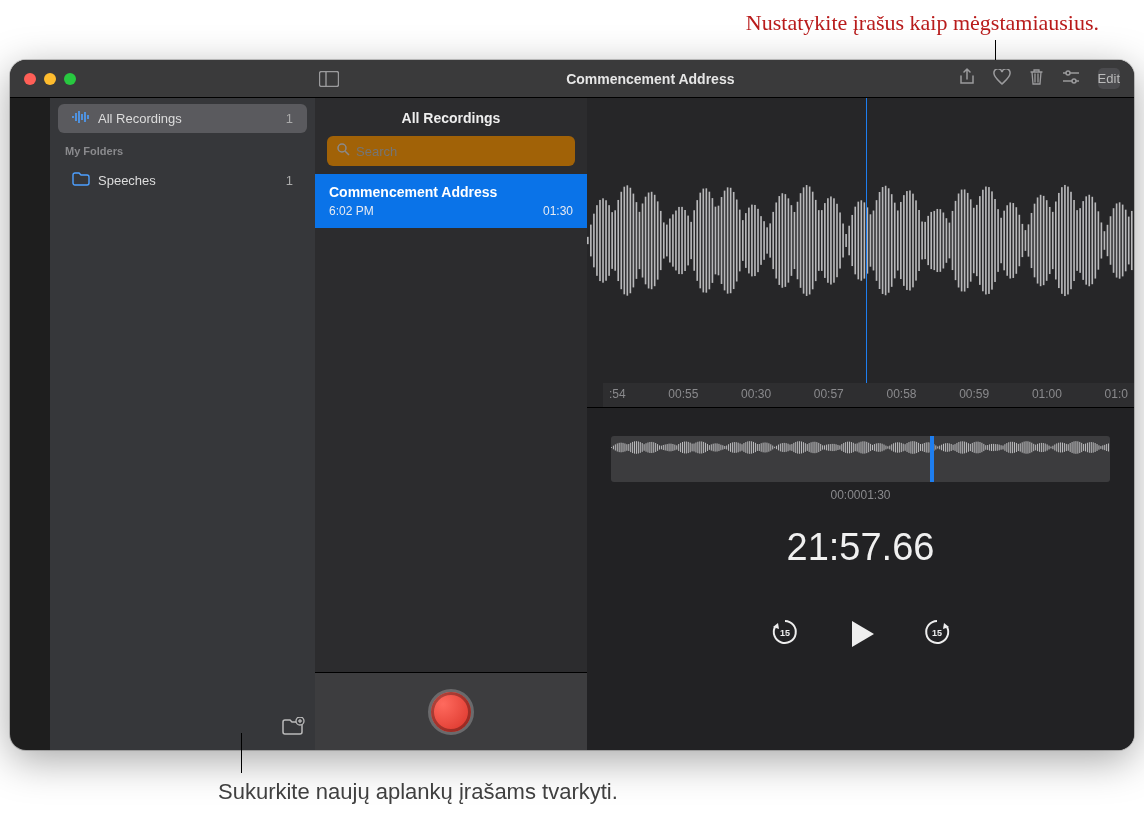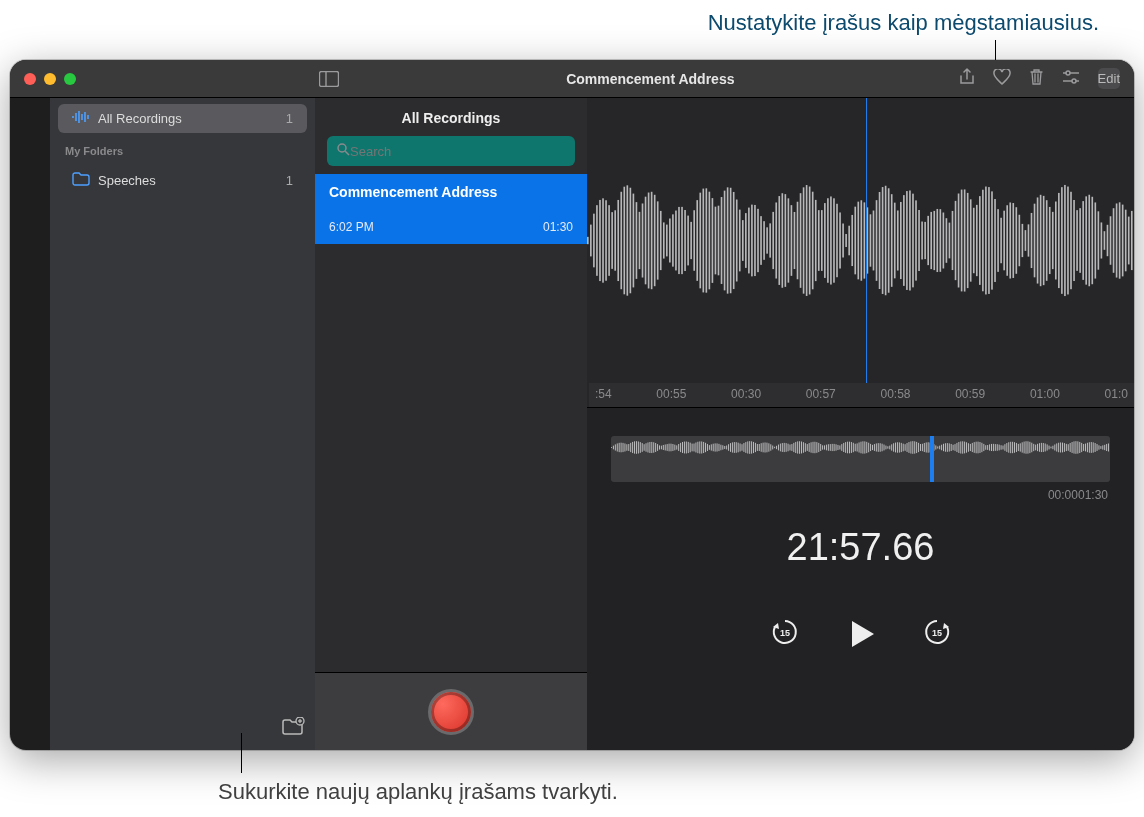--- a/index.html
+++ b/index.html
@@ -8,21 +8,22 @@
   background: #fff;
   width: 1144px;
   height: 817px;
   position: relative;
 }
 .annotation-top {
   position: absolute;
   top: 10px;
   right: 45px;
   font-size: 22px;
-  color: #0c4a6e;
+  color: #b91c1c;
+  font-family: Liberation Serif, serif;
 }
 .callout-line-top {
   position: absolute;
   top: 40px;
   right: 148px;
   width: 1px;
   height: 26px;
   background: #000;
 }
 .annotation-bottom {
@@ -147,25 +148,26 @@
 }
 .mid-header {
   text-align: center;
   color: #eee;
   font-weight: 700;
   padding: 12px 0 10px;
   font-size: 14px;
 }
 .search-box {
   margin: 0 12px 8px;
-  background: #0f766e;
+  background: #a16207;
   border-radius: 6px;
   padding: 6px 10px;
   display: flex;
   align-items: center;
+  gap: 6px;
 }
 .search-box input {
   background: transparent;
   border: none;
   color: #ccc;
   font-size: 13px;
   outline: none;
   flex: 1;
 }
 .recording-item {
@@ -174,21 +176,21 @@
   padding: 10px 14px;
 }
 .recording-item .title {
   font-weight: 600;
   font-size: 14px;
 }
 .recording-item .meta {
   display: flex;
   justify-content: space-between;
   font-size: 12px;
-  margin-top: 20px;
+  margin-top: 4px;
   color: #e6eaf2;
 }
 .mid-footer {
   margin-top: auto;
   height: 78px;
   border-top: 1px solid #000;
   display: flex;
   align-items: center;
   justify-content: center;
   background: #3d3d3f;
@@ -218,21 +220,21 @@
   left: 0;
   right: 0;
   top: 0;
   bottom: 24px;
   width: 100%;
   height: calc(100% - 24px);
 }
 .time-ruler {
   position: absolute;
   bottom: 0;
-  left: 2px;
+  left: 16px;
   right: 0;
   height: 24px;
   display: flex;
   justify-content: space-between;
   color: #8a8a8d;
   font-size: 12px;
   padding: 4px 6px 0;
   background: #2e2e30;
 }
 .playhead {
@@ -267,21 +269,21 @@
 .overview-playhead {
   position:absolute;
   top:-4px;
   bottom:-4px;
   width:4px;
   background:#1e7ef0;
   border-radius:2px;
 }
 .overview-times {
   display:flex;
-  justify-content:flex-end;
+  justify-content:center;
   color:#8a8a8d;
   font-size:12px;
   padding:6px 2px 0;
 }
 .timer {
   text-align:center;
   color:#f0f0f0;
   font-size:38px;
   font-weight:500;
   margin-top:24px;

